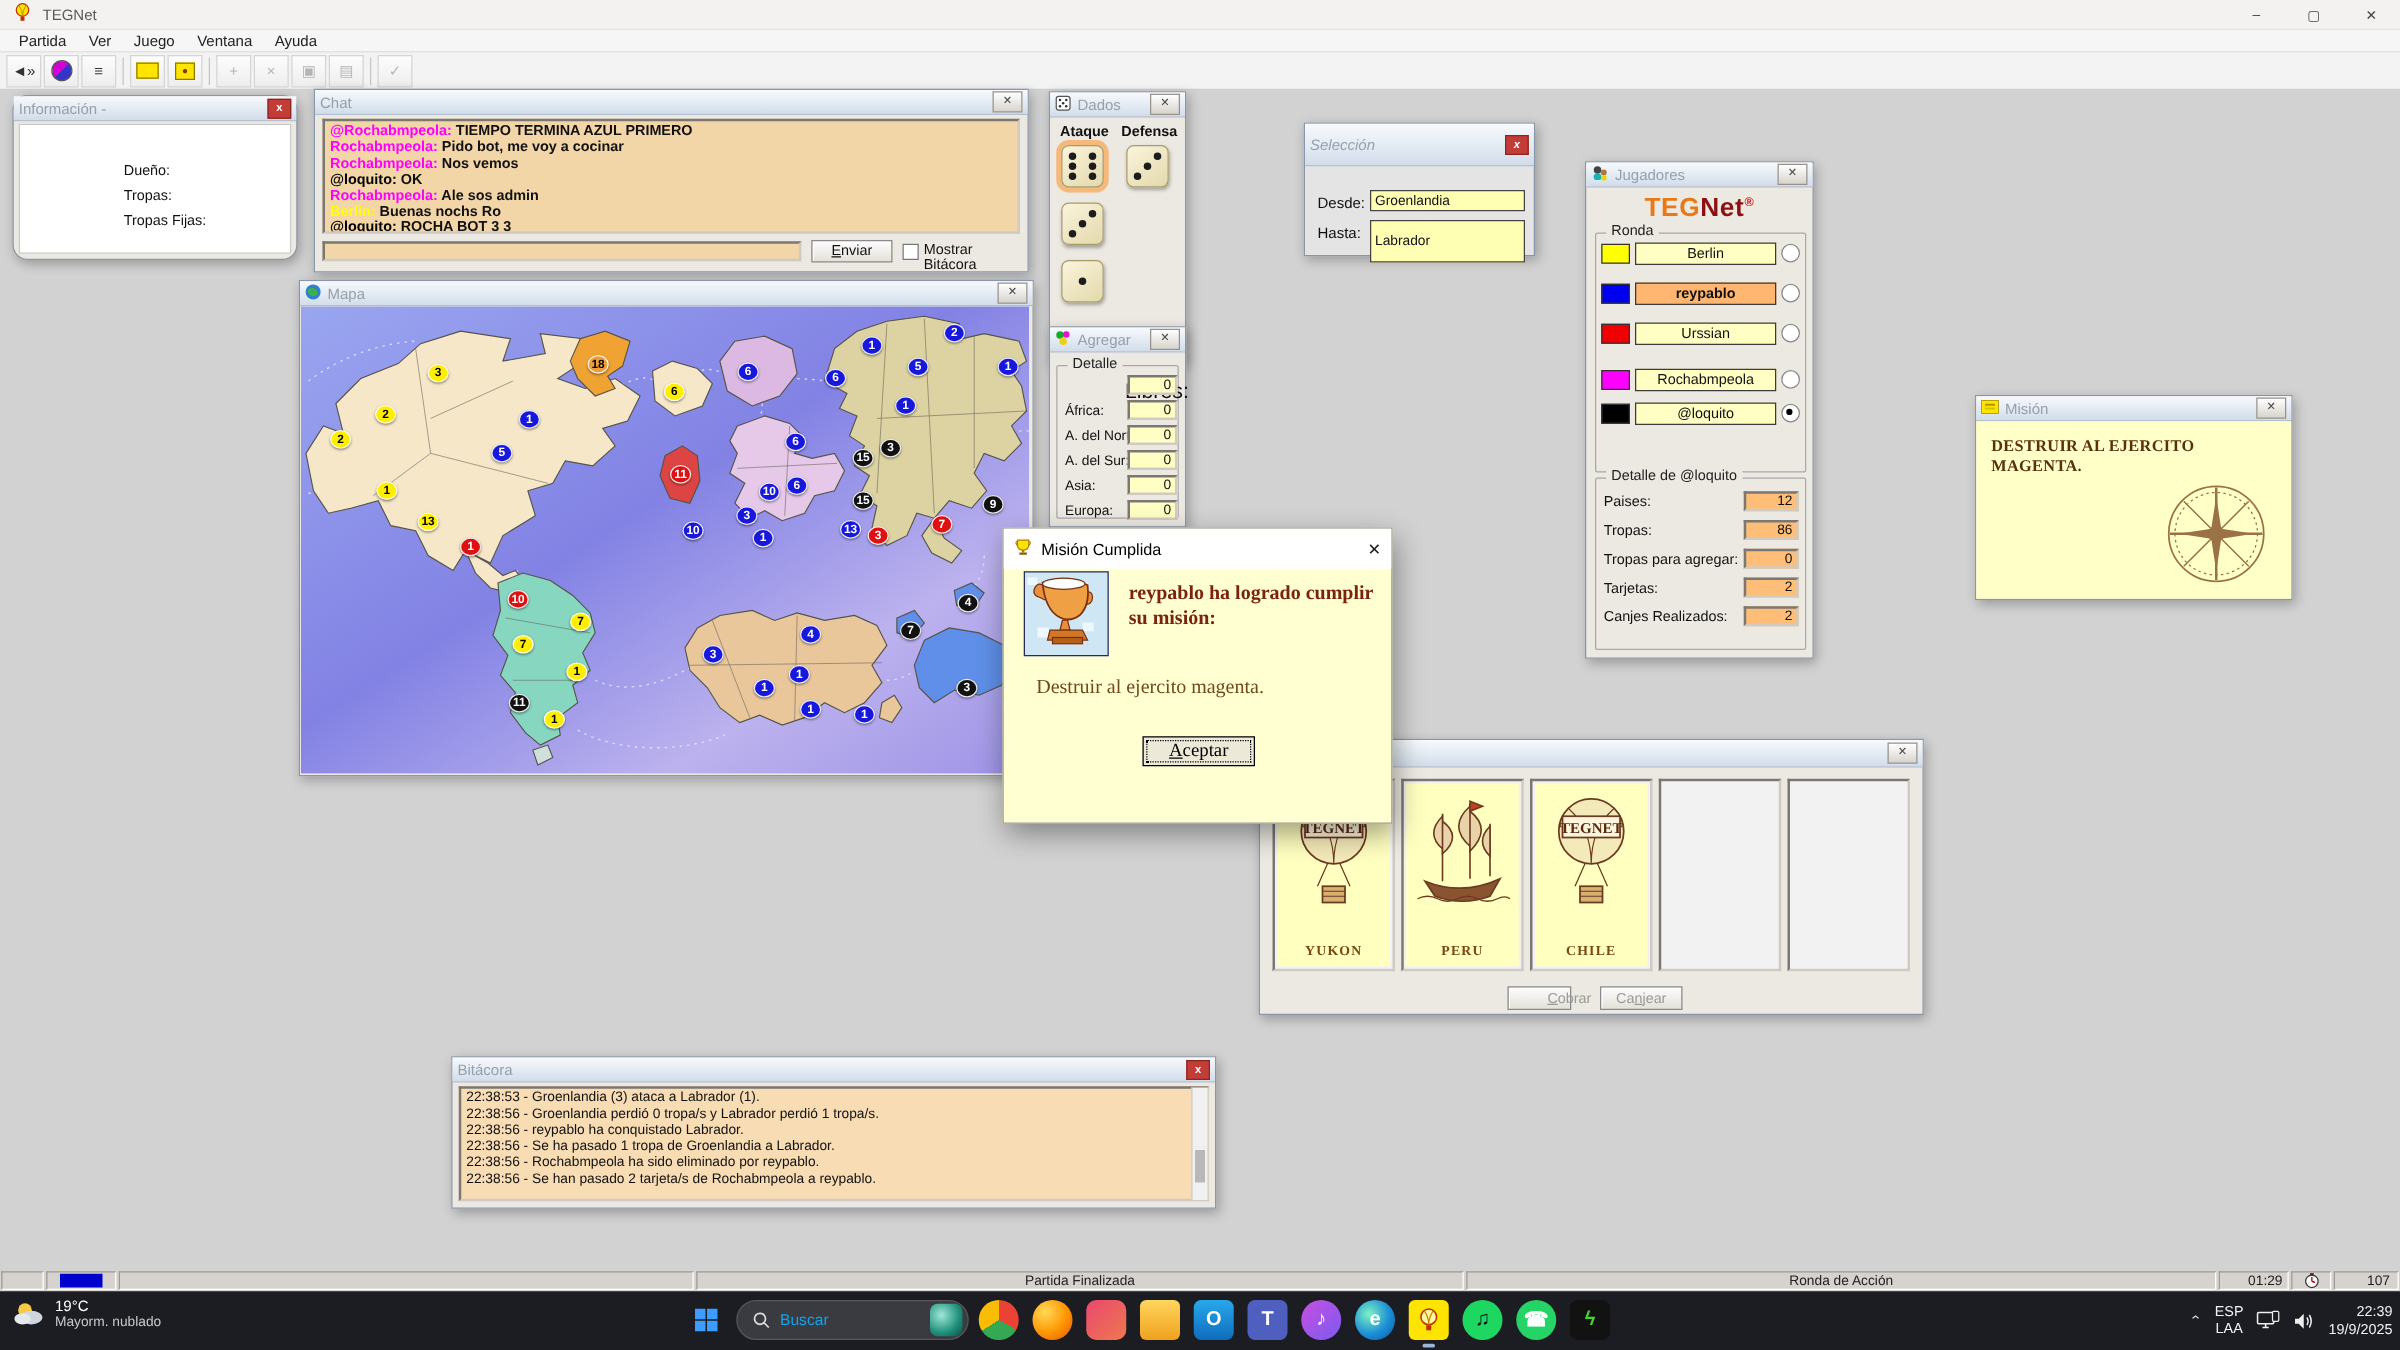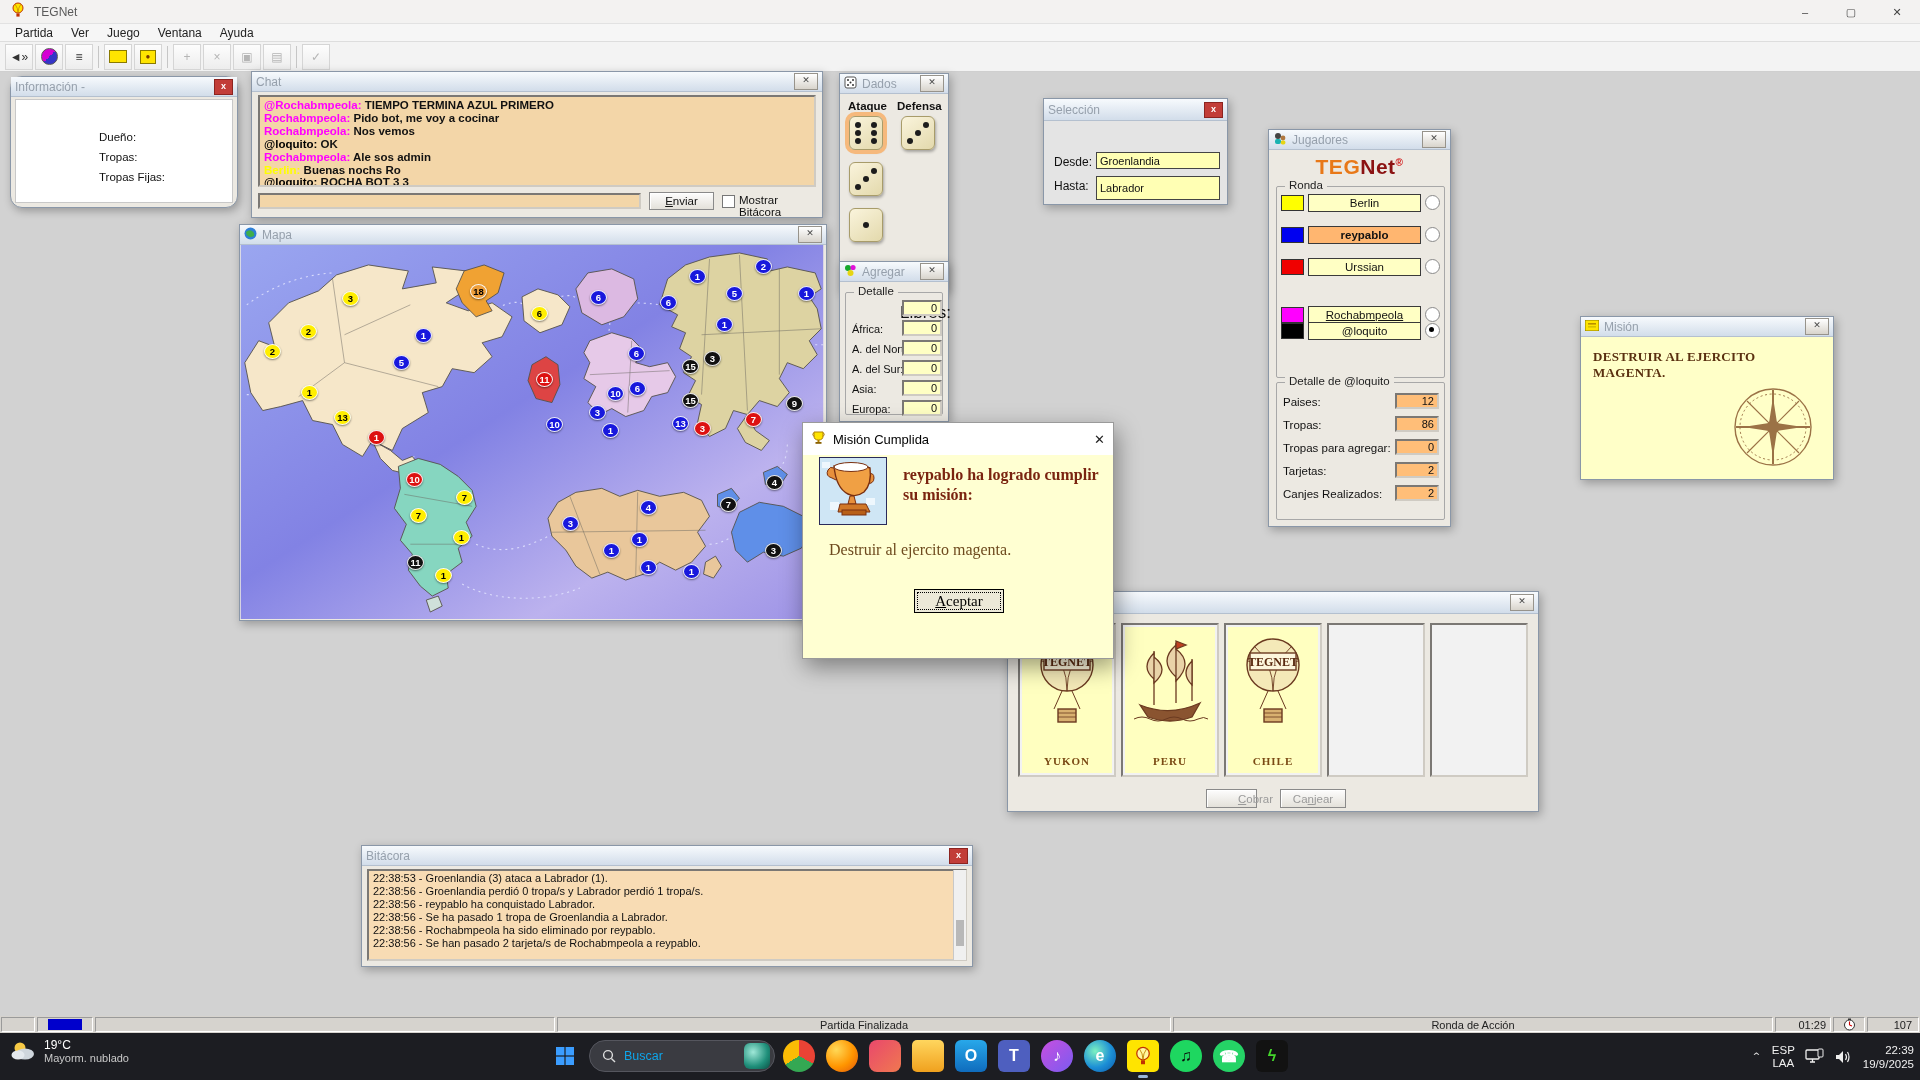--- a/index.html
+++ b/index.html
@@ -408,30 +408,30 @@
         <div class="fld num" style="left: 62px; top: 118px; width: 40px; height: 16px;">
           <span>0</span>
         </div>
         <span style="position: absolute; left: 12px; top: 141px; font-size: 11px;">Europa:</span>
         <div class="fld num" style="left: 62px; top: 138px; width: 40px; height: 16px;">
           <span>0</span>
         </div>
       </div>
 
     <div class="win" style="left:1043px;top:26px;width:185px;height:107px;background:#e4e4e4;">
-      <div class="wt" style="height:22px;">
+      <div class="wt" style="height:34px;font-style:italic;">
         <span class="wt-txt">Selección</span>
         <div class="wclose red">x</div>
       </div>
       <span style="position:absolute;left:10px;top:56px;font-size:12px;">Desde:</span>
       <div class="fld" style="left:52px;top:53px;width:124px;height:17px;border:1px solid #444;background:#ffffb4;">
         <span>Groenlandia</span>
       </div>
       <span style="position:absolute;left:10px;top:80px;font-size:12px;">Hasta:</span>
-      <div class="fld" style="left:52px;top:77px;width:124px;height:24px;border:1px solid #444;background:#ffffb4;">
+      <div class="fld" style="left:52px;top:77px;width:124px;height:34px;border:1px solid #444;background:#ffffb4;">
         <span>Labrador</span>
       </div>
     </div>
 
     <div class="win" style="left:1268px;top:57px;width:183px;height:398px;">
       <div class="wt">
         <span><svg width="14" height="13" viewBox="0 0 14 13">
               <circle cx="5" cy="4" r="3" fill="#444"></circle>
               <rect x="2" y="7" width="6" height="5" rx="2" fill="#18b2b2"></rect>
               <circle cx="10" cy="6" r="2.4" fill="#b07840"></circle>
@@ -459,21 +459,21 @@
         <div class="prow" style="top: 95px;">
           <div class="swatch" style="background: rgb(0, 0, 240);"></div>
           <div class="pname hl">reypablo</div>
           <div class="radio"></div>
         </div>
         <div class="prow" style="top: 127px;">
           <div class="swatch" style="background: rgb(240, 0, 0);"></div>
           <div class="pname">Urssian</div>
           <div class="radio"></div>
         </div>
-        <div class="prow" style="top: 175px; text-decoration: underline;">
+        <div class="prow" style="top: 164px;">
           <div class="swatch" style="background: rgb(255, 0, 255);"></div>
           <div class="pname">Rochabmpeola</div>
           <div class="radio"></div>
         </div>
         <div class="prow" style="top: 191px;">
           <div class="swatch" style="background: rgb(0, 0, 0);"></div>
           <div class="pname">@loquito</div>
           <div class="radio on"></div>
         </div>
         <span style="position: absolute; left: 14px; top: 266px; font-size: 11.5px;">Paises:</span>

